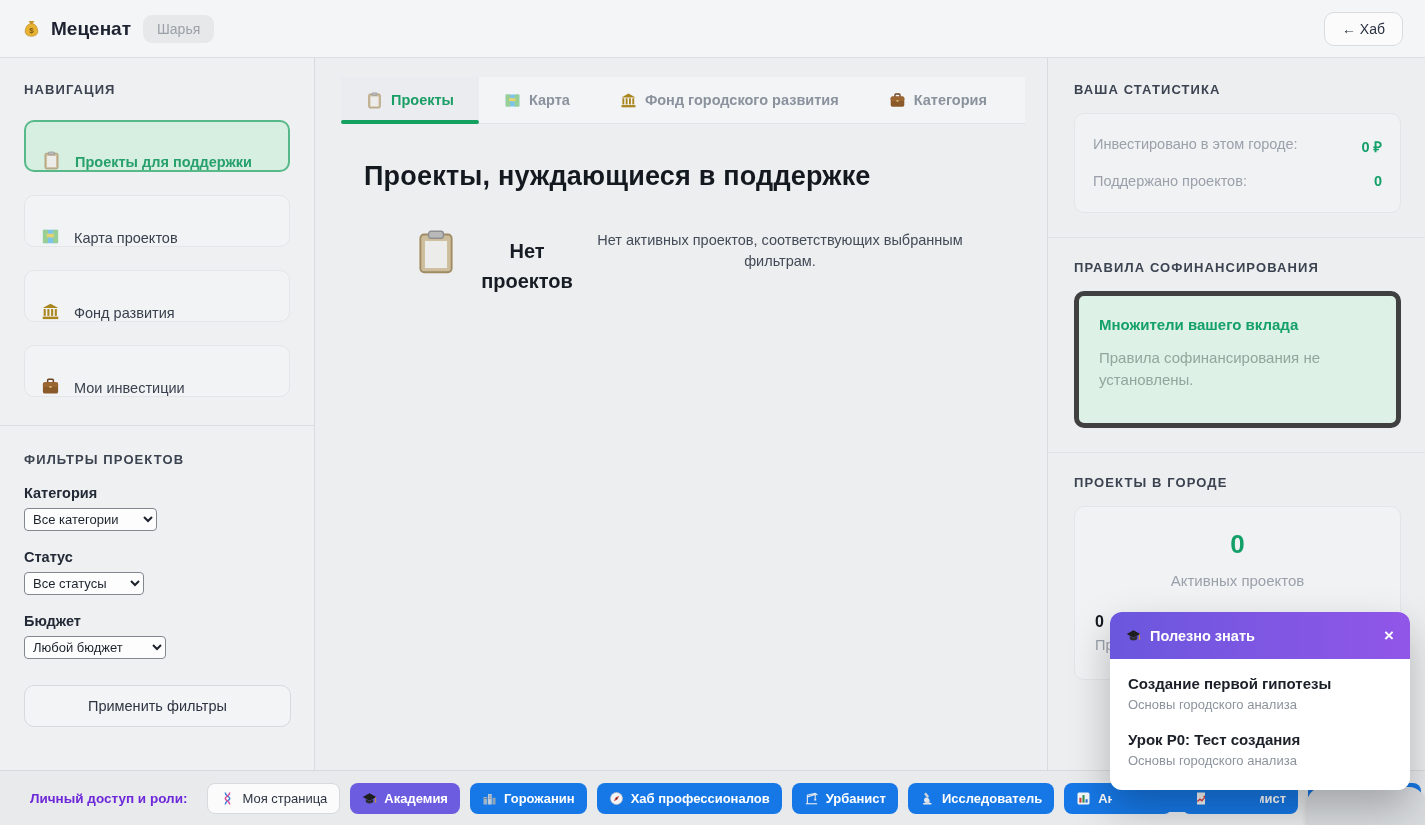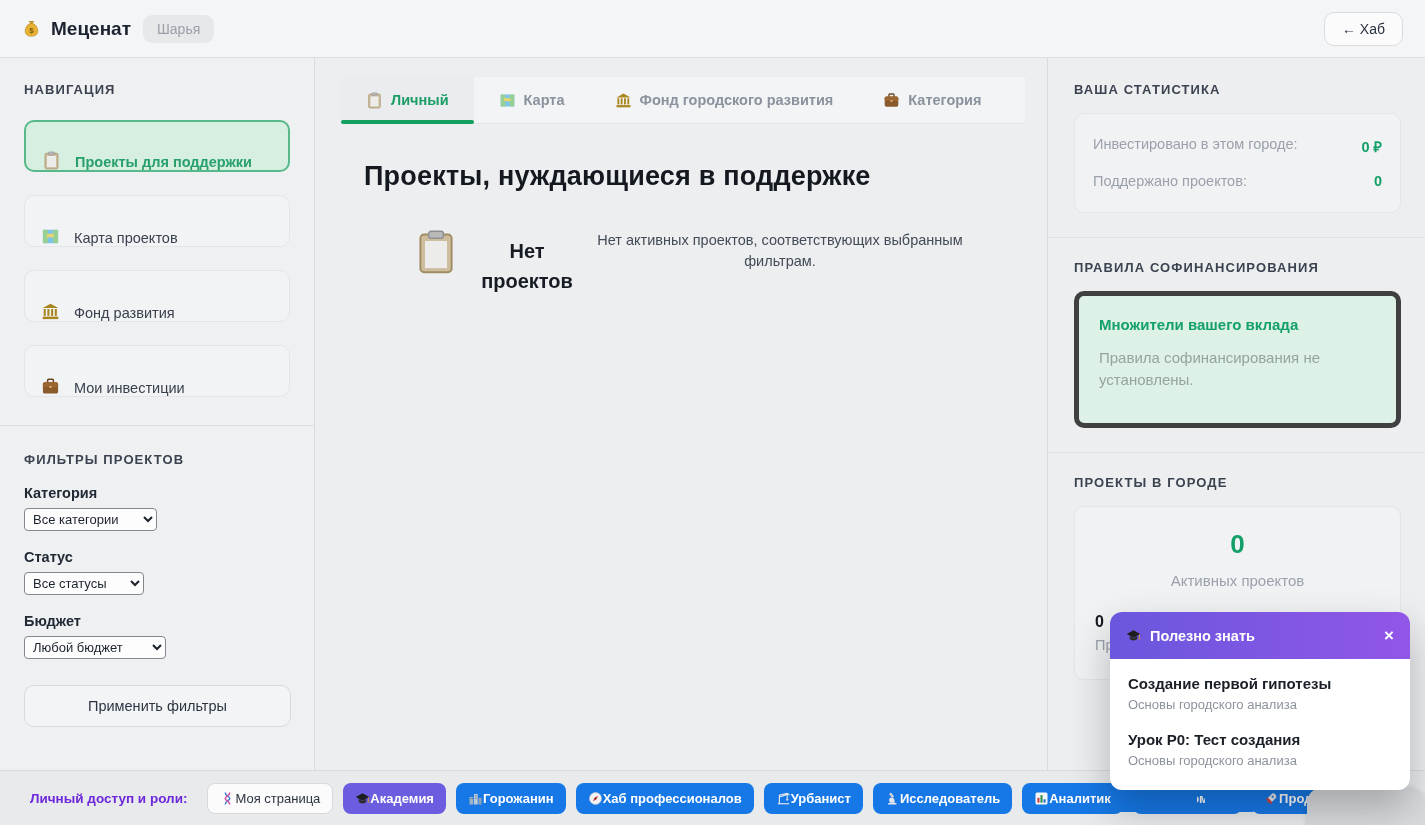--- a/index.html
+++ b/index.html
@@ -78,21 +78,21 @@
   .popup-close{margin-left:auto;color:#fff;font-size:17px;cursor:pointer;line-height:1}
   .popup-body{padding:16px 18px}
   .popup-item{cursor:pointer}
   .popup-item + .popup-item{margin-top:19px}
   .popup-item-title{font-size:15px;font-weight:600;color:#1b2028}
   .popup-item-sub{font-size:13px;color:#8d939d;margin-top:5px}
   
   .footer{position:absolute;left:0;right:0;bottom:0;height:55px;background:#e8eaec;border-top:1px solid #d8dadd;
     display:flex;align-items:center;padding:0 30px;gap:10px;box-sizing:border-box}
   .footer-label{font-size:13.5px;font-weight:bold;color:#6d28d9;margin-right:10px;white-space:nowrap}
-  .role-btn{height:31px;display:inline-flex;align-items:center;padding:0 12px;border-radius:8px;
+  .role-btn{height:31px;display:inline-flex;align-items:center;gap:7px;padding:0 12px;border-radius:8px;
     font-size:13px;cursor:pointer;white-space:nowrap;border:none;font-family:inherit}
   .role-btn.light{background:#fbfbfc;border:1px solid #d6d9dd;color:#2c3340}
   .role-btn.purple{background:#6b5ce0;color:#fff;font-weight:600}
   .role-btn.blue{background:#1678e6;color:#fff;font-weight:600}
   .stub-btn{position:absolute;bottom:13px;height:31px;background:#1678e6;border-radius:8px;z-index:1;border:none;cursor:pointer}
   .stub-1{left:1112px;width:85px}
   .stub-2{left:1205px;width:55px}
   .chat-widget{position:absolute;left:1307px;bottom:-12px;width:118px;height:50px;background:#d9dcdf;
     border-radius:16px;box-shadow:0 2px 6px rgba(0,0,0,.15);z-index:2;border:none;cursor:pointer}
 </style>
@@ -202,21 +202,21 @@
   <div class="tabbar">
 
       <div class="tab active">
         <span class="ico">
           <svg viewBox="0 0 20 20">
             <rect x="3.2" y="2.4" width="13.6" height="16.4" rx="1.6" fill="#cdbd9c" stroke="#a08c62" stroke-width=".8"></rect>
             <rect x="5.2" y="5.2" width="9.6" height="11.8" fill="#ececea"></rect>
             <rect x="6.8" y="1" width="6.4" height="3" rx="1" fill="#b9b9b9" stroke="#8f8f8f" stroke-width=".6"></rect>
           </svg>
         </span>
-        <span>Личный</span>
+        <span>Проекты</span>
       </div>
 
       <div class="tab">
         <span class="ico">
           <svg viewBox="0 0 20 20">
             <rect x="2" y="3" width="16" height="14" rx="1" fill="#7ec4e8"></rect>
             <path d="M2 3h5.3v14H2z" fill="#98cf94"></path>
             <path d="M12.7 3H18v14h-5.3z" fill="#98cf94"></path>
             <path d="M6 7.5c2-1.2 4 .8 6-.8 1.6 1 2.6 3 1 4-2 1.2-5-1-7 .6z" fill="#e6d46e"></path>
           </svg>

